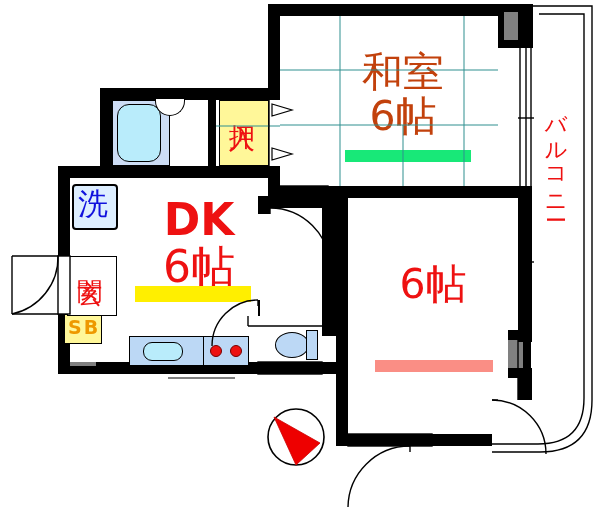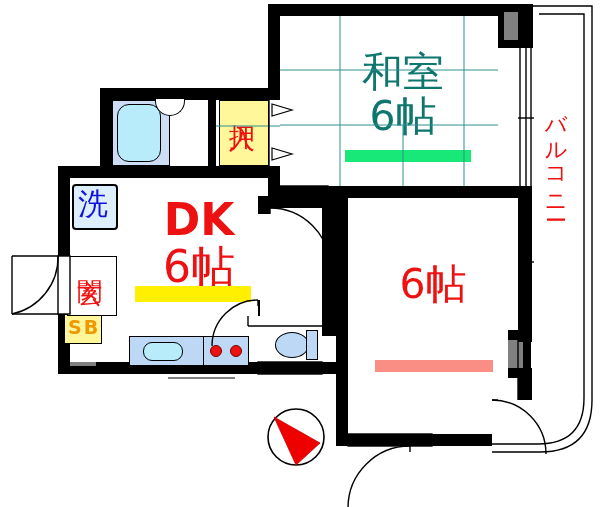--- a/index.html
+++ b/index.html
@@ -7,21 +7,21 @@
   #plan{
     position:relative;
     width:600px;height:507px;
     background:#ffffff;
     overflow:hidden;
   }
   .wall{position:absolute;background:#000000;}
   .room{position:absolute;background:#ffffff;}
   .pillar{position:absolute;background:#808080;}
   .label{position:absolute;white-space:nowrap;line-height:1;}
-  .teal{color:#0f766e;}
+  .teal{color:#c2410c;}
   .red{color:#ee1111;}
   .blue{color:#1111dd;}
 
   
   .rname{
     position:absolute;
     text-align:center;
     line-height:1.02;
     font-weight:400;
   }

